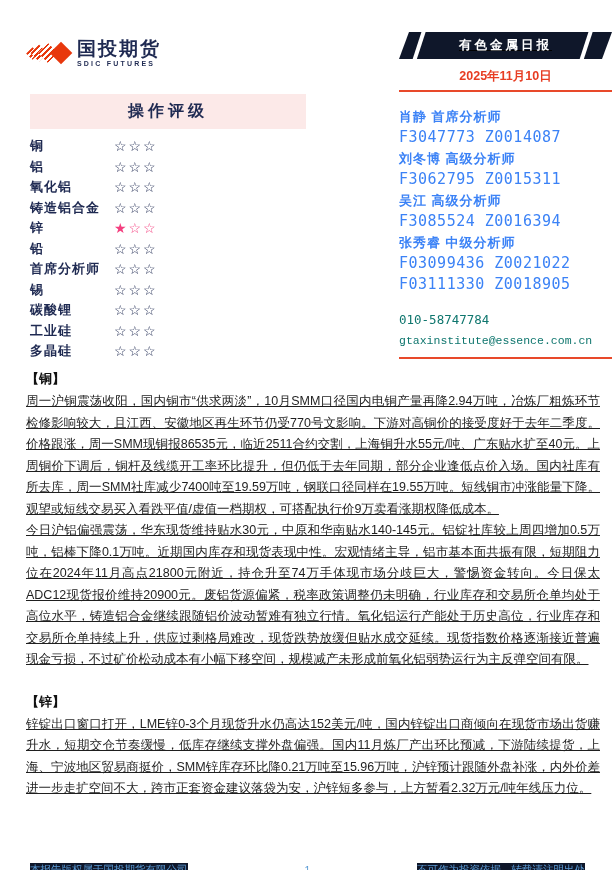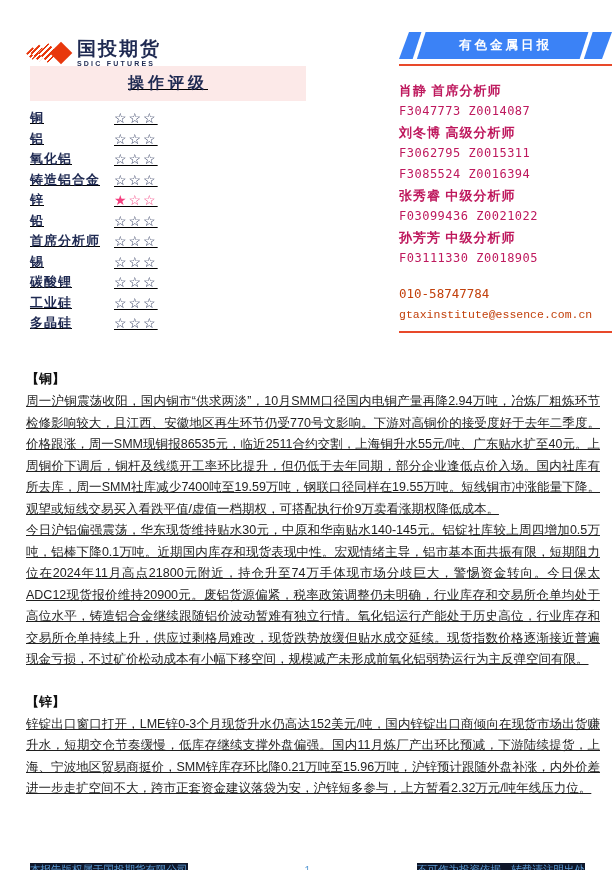--- a/index.html
+++ b/index.html
@@ -18,41 +18,41 @@
   .d2{width:12px;height:12px;}
   .d3{width:14px;height:14px;}
   .d4{width:16px;height:16px;}
   .logo-text{margin-left:12px;line-height:1;}
   .logo-cn{font-size:19px;font-weight:bold;color:#1f2a52;letter-spacing:2px;}
   .logo-en{font-size:7px;font-weight:bold;color:#1f2a52;letter-spacing:2.2px;margin-top:2px;}
 
   
   .right-col{position:absolute;left:399px;top:16px;width:213px;}
   .banner{
-    position:relative;height:27px;background:#3b82f6;
+    position:relative;height:27px;background:#0f172a;
     clip-path:polygon(10px 0,100% 0,calc(100% - 10px) 100%,0 100%);
-    display:flex;align-items:center;justify-content:center;overflow:hidden;
+    display:flex;align-items:center;justify-content:center;overflow:hidden;text-decoration:underline;
   }
   .banner .slash{position:absolute;top:-5px;width:4px;height:38px;background:#ffffff;transform:rotate(18deg);}
   .banner .slash.l{left:18px;}
   .banner .slash.r{right:24px;}
   .banner-title{color:#ffffff;font-size:12.5px;font-weight:bold;letter-spacing:3px;}
   .report-date{margin-top:9px;text-align:center;color:#e73c22;font-weight:bold;font-size:12.5px;}
   .date-rule{margin-top:5px;border-bottom:2px solid #e8492a;}
 
-  .analyst-list{margin-top:14px;color:#be185d;}
+  .analyst-list{margin-top:14px;color:#3b82f6;}
   .analyst-name{font-size:13px;font-weight:bold;line-height:21px;letter-spacing:1px;}
-  .analyst-code{font-family:"DejaVu Sans Mono",monospace;font-size:12px;line-height:21px;letter-spacing:0.5px;}
-  .contact{margin-top:14px;color:#c2410c;}
+  .analyst-code{font-family:"DejaVu Sans Mono",monospace;font-size:15px;line-height:21px;letter-spacing:0.5px;}
+  .contact{margin-top:14px;color:#0f766e;}
   .contact-phone{font-family:"DejaVu Sans Mono",monospace;font-size:12.5px;line-height:21px;}
   .contact-email{font-family:Liberation Mono, monospace;font-size:11.5px;line-height:21px;}
   .contact-rule{margin-top:6px;border-bottom:2px solid #e8492a;}
 
   
-  .ratings{position:absolute;left:30px;top:50px;width:276px;text-decoration:underline;}
+  .ratings{position:absolute;left:30px;top:78px;width:276px;}
   .ratings-title{
     background:#fce9e8;color:#1f2a52;font-weight:bold;font-size:16px;
     text-align:center;letter-spacing:4px;padding:7px 0;
   }
   .ratings-list{margin-top:7px;}
   .rating-row{display:flex;align-items:center;line-height:20.5px;color:#1f2a52;}
   .rating-label{min-width:84px;font-size:13px;font-weight:bold;letter-spacing:1px;}
   .rating-stars{font-size:14px;letter-spacing:2px;color:#1f2a52;}
   .rating-stars.hl{color:#f43f7f;}
 
@@ -89,40 +89,41 @@
       <div class="logo-en">SDIC FUTURES</div>
     </div>
   </div>
 
   <div class="right-col">
     <div class="banner">
       <span class="slash l"></span>
       <span class="banner-title">有色金属日报</span>
       <span class="slash r"></span>
     </div>
+    <div class="report-date">2025年11月10日</div>
     <div class="date-rule"></div>
 
     <div class="analyst-list">
         <div class="analyst-entry">
           <div class="analyst-name">肖静 首席分析师</div>
           <div class="analyst-code">F3047773 Z0014087</div>
         </div>
         <div class="analyst-entry">
           <div class="analyst-name">刘冬博 高级分析师</div>
           <div class="analyst-code">F3062795 Z0015311</div>
         </div>
         <div class="analyst-entry">
+          <div class="analyst-name">吴江 高级分析师</div>
           <div class="analyst-code">F3085524 Z0016394</div>
         </div>
         <div class="analyst-entry">
           <div class="analyst-name">张秀睿 中级分析师</div>
           <div class="analyst-code">F03099436 Z0021022</div>
         </div>
         <div class="analyst-entry">
-          <div class="analyst-name">孙芳芳 中级分析师</div>
           <div class="analyst-code">F03111330 Z0018905</div>
         </div>
       </div>
 
     <div class="contact">
       <div class="contact-phone">010-58747784</div>
       <div class="contact-email">gtaxinstitute@essence.com.cn</div>
     </div>
     <div class="contact-rule"></div>
   </div>

